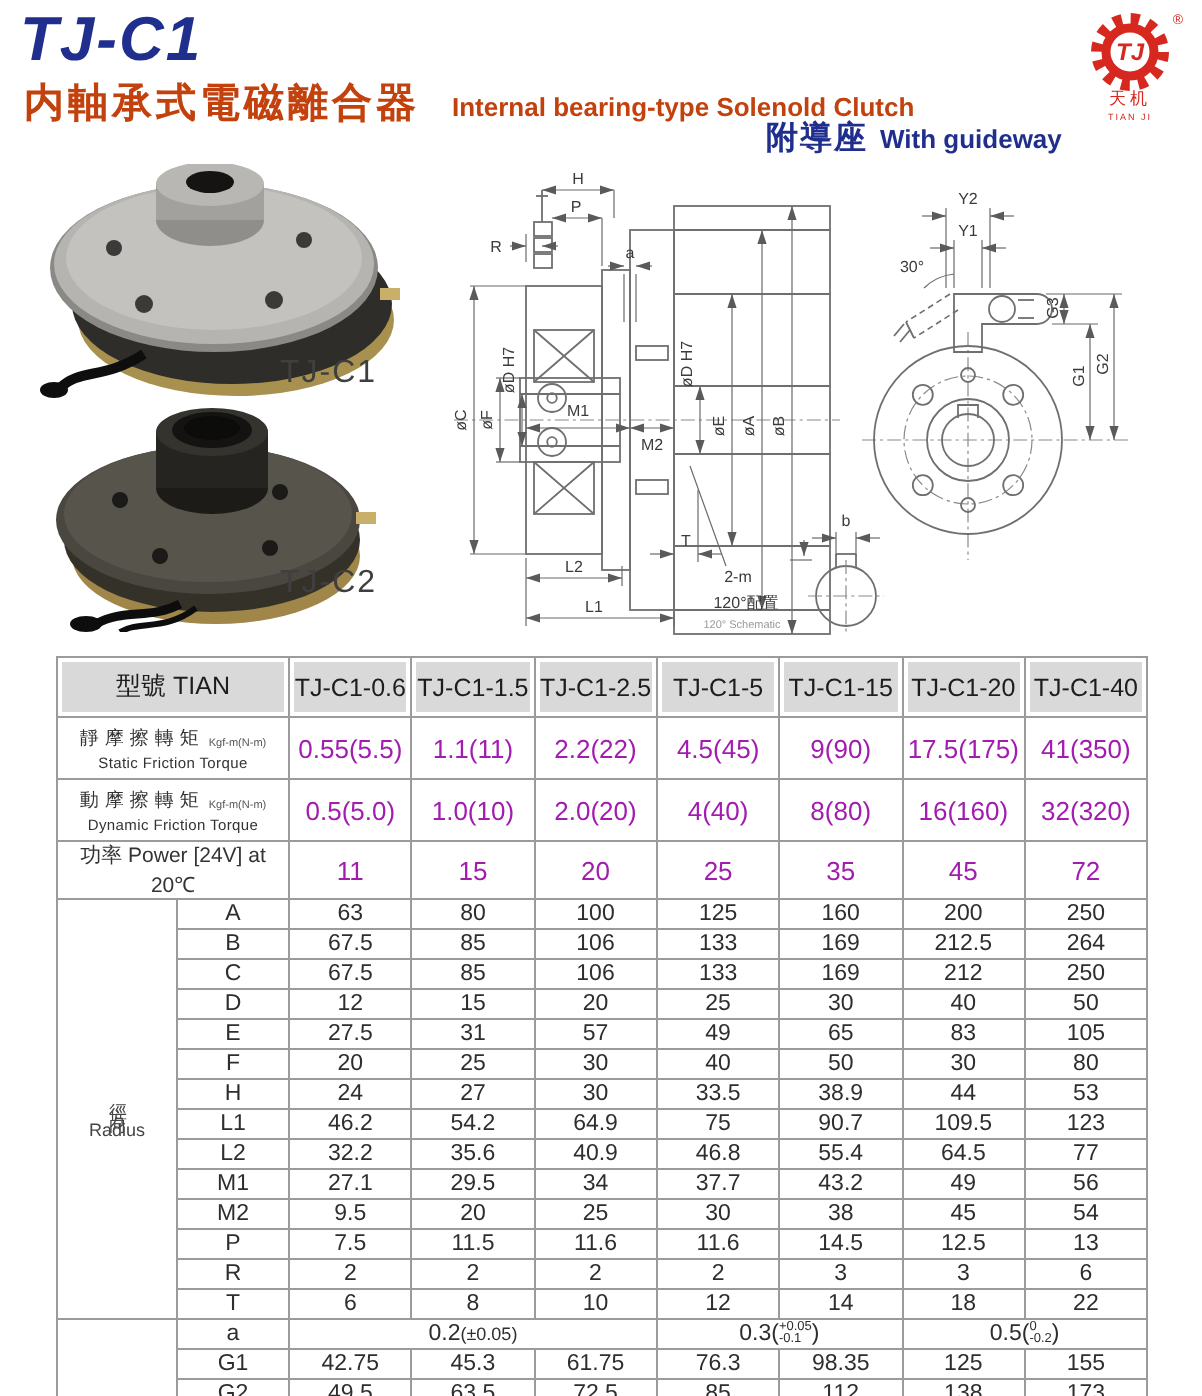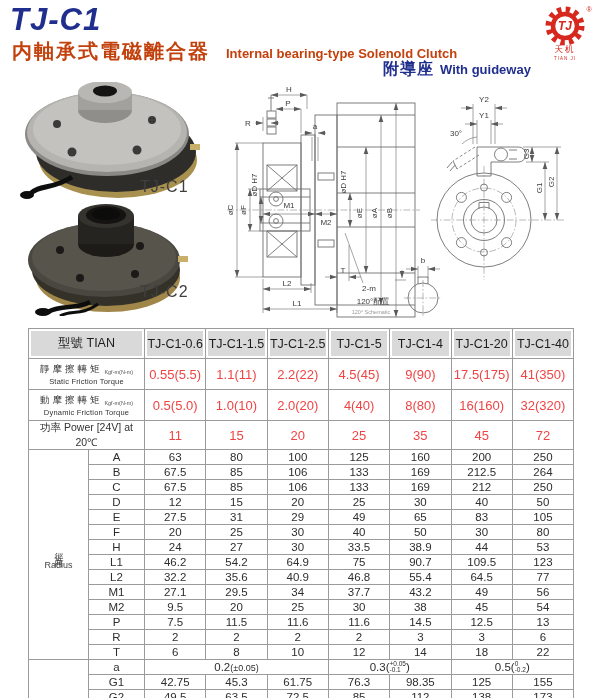--- a/index.html
+++ b/index.html
@@ -37,21 +37,21 @@
   .trpow{height:22px;}
   .trdim{height:15px;}
   .hd{background:#fff;padding:2px;}
   .hdin{background:#d9d9d9;height:25px;display:flex;align-items:center;justify-content:center;
         font-size:12.5px;color:#1d1d1d;}
   .zhline{display:flex;align-items:flex-end;justify-content:center;gap:2px;
           font-size:9.5px;letter-spacing:3px;color:#333;}
   .zhline .unit{font-size:5.5px;letter-spacing:0;color:#555;margin-bottom:1px;}
   .enline{font-size:7.5px;color:#333;margin-top:1px;letter-spacing:0.2px;}
   .powlab{font-size:10.5px;color:#333;}
-  .val{font-size:13px;color:#ef4444;}
+  .val{font-size:13px;color:#a21caf;}
   .dname,.dval{font-size:11.5px;color:#2e2e2e;}
   .group{background:#fff;}
   .vert{writing-mode:vertical-rl;display:inline-block;font-size:9px;letter-spacing:3px;color:#444;}
   .renl{font-size:9px;color:#444;margin-top:2px;}
   .tol .tparen{font-size:9px;}
   .stack{display:inline-block;vertical-align:middle;text-align:left;font-size:6.5px;line-height:6px;}
   .stack span{display:block;}
   .adiv td{border-top:1.8px solid #777;}
 </style>
 </head>
@@ -290,21 +290,21 @@
             <td class="hd">
               <div class="hdin">TJ-C1-1.5</div>
             </td>
             <td class="hd">
               <div class="hdin">TJ-C1-2.5</div>
             </td>
             <td class="hd">
               <div class="hdin">TJ-C1-5</div>
             </td>
             <td class="hd">
-              <div class="hdin">TJ-C1-4</div>
+              <div class="hdin">TJ-C1-15</div>
             </td>
             <td class="hd">
               <div class="hdin">TJ-C1-20</div>
             </td>
             <td class="hd">
               <div class="hdin">TJ-C1-40</div>
             </td>
           </tr>
           <tr class="trspec">
             <td class="lab" colspan="2">
@@ -386,21 +386,21 @@
             <td class="dval">20</td>
             <td class="dval">25</td>
             <td class="dval">30</td>
             <td class="dval">40</td>
             <td class="dval">50</td>
           </tr>
           <tr class="trdim">
             <td class="dname">E</td>
             <td class="dval">27.5</td>
             <td class="dval">31</td>
-            <td class="dval">29</td>
+            <td class="dval">57</td>
             <td class="dval">49</td>
             <td class="dval">65</td>
             <td class="dval">83</td>
             <td class="dval">105</td>
           </tr>
           <tr class="trdim">
             <td class="dname">F</td>
             <td class="dval">20</td>
             <td class="dval">25</td>
             <td class="dval">30</td>

